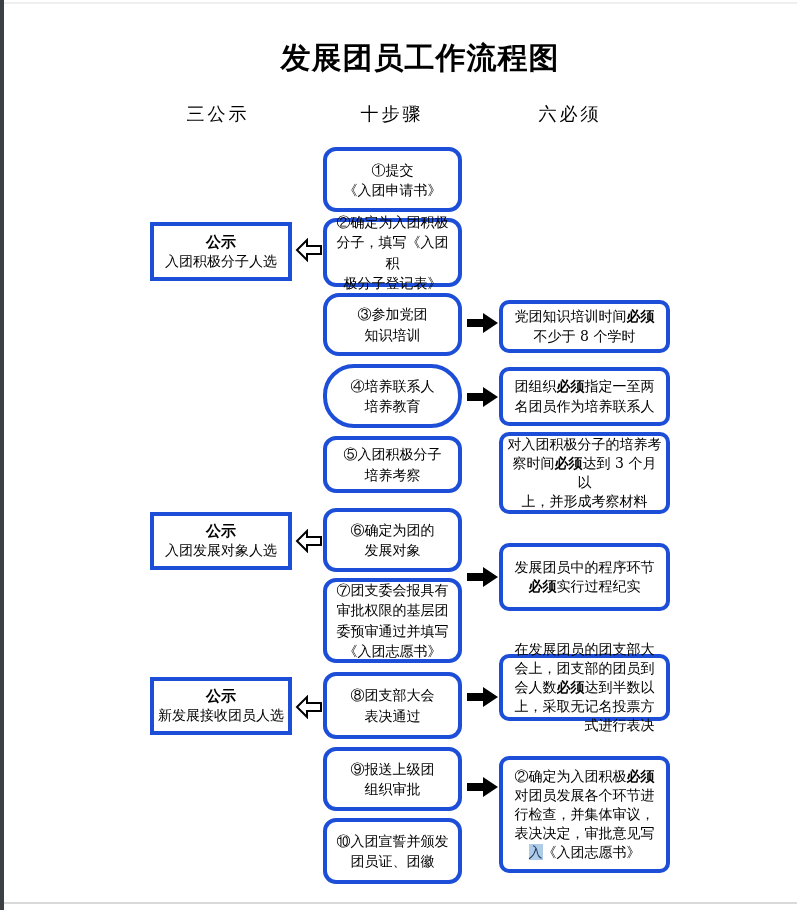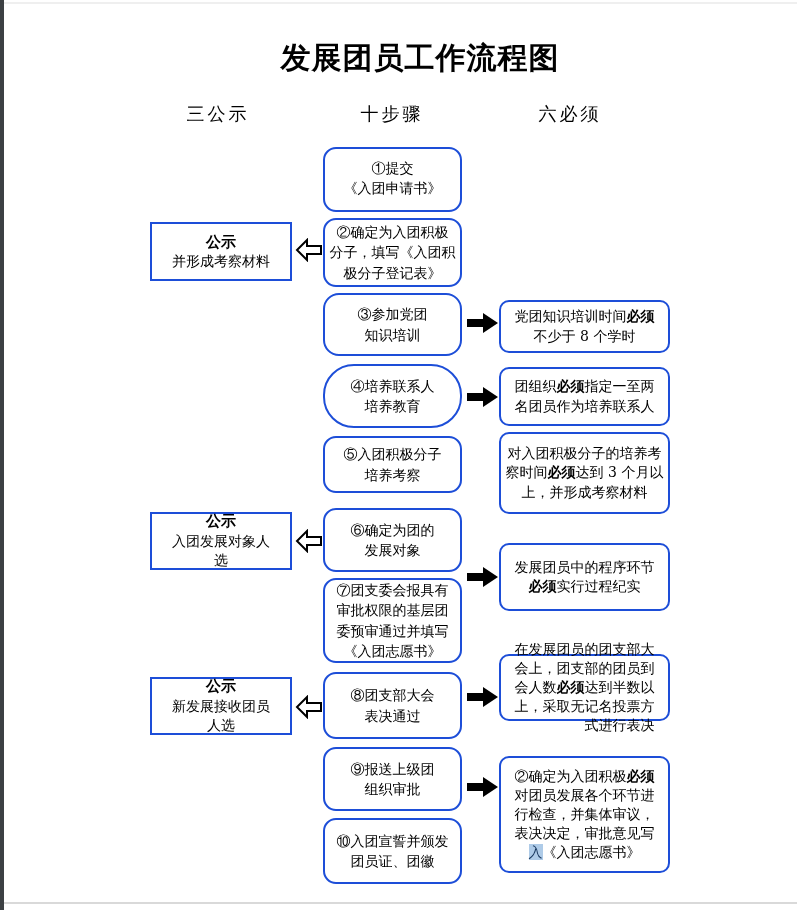--- a/index.html
+++ b/index.html
@@ -33,21 +33,21 @@
     letter-spacing: 3px;
     white-space: nowrap;
   }
   .col-header.left   { left: 218px; }
   .col-header.middle { left: 392px; }
   .col-header.right  { left: 570px; }
 
   .box {
     position: absolute;
     box-sizing: border-box;
-    border: 2px solid #1d4ed8;
+    border: 4px solid #1d4ed8;
     background: #fff;
     display: flex;
     flex-direction: column;
     align-items: center;
     justify-content: center;
     text-align: center;
   }
   .step {
     border-radius: 13px;
     width: 139px;
@@ -55,21 +55,21 @@
     font-size: 14px;
     line-height: 1.45;
     white-space: pre-line;
     padding: 2px 4px;
   }
   .step.top-text { justify-content: flex-start; padding-top: 9px; }
 
   .notice {
     width: 142px;
     left: 150px;
-    padding: 2px 18px;
+    padding: 2px 4px;
   }
   .notice .heading {
     font-family: "DejaVu Sans", "Liberation Sans", sans-serif;
     font-weight: bold;
     font-size: 15px;
     line-height: 1.35;
   }
   .notice .ntext { font-size: 14px; line-height: 1.4; }
 
   .req {
@@ -119,21 +119,21 @@
 《入团志愿书》</span></div>
   <div class="box step" style="top:672px;height:67px;"><span>⑧团支部大会
 表决通过</span></div>
   <div class="box step" style="top:747px;height:64px;"><span>⑨报送上级团
 组织审批</span></div>
   <div class="box step" style="top:818px;height:66px;"><span>⑩入团宣誓并颁发
 团员证、团徽</span></div>
 
   <div class="box notice" style="top:222px;height:59px;">
     <div class="heading">公示</div>
-    <div class="ntext">并形成考察材料</div>
+    <div class="ntext">入团积极分子人选</div>
   </div>
   <div class="box notice" style="top:512px;height:58px;">
     <div class="heading">公示</div>
     <div class="ntext">入团发展对象人选</div>
   </div>
   <div class="box notice" style="top:677px;height:58px;">
     <div class="heading">公示</div>
     <div class="ntext">新发展接收团员人选</div>
   </div>
 

